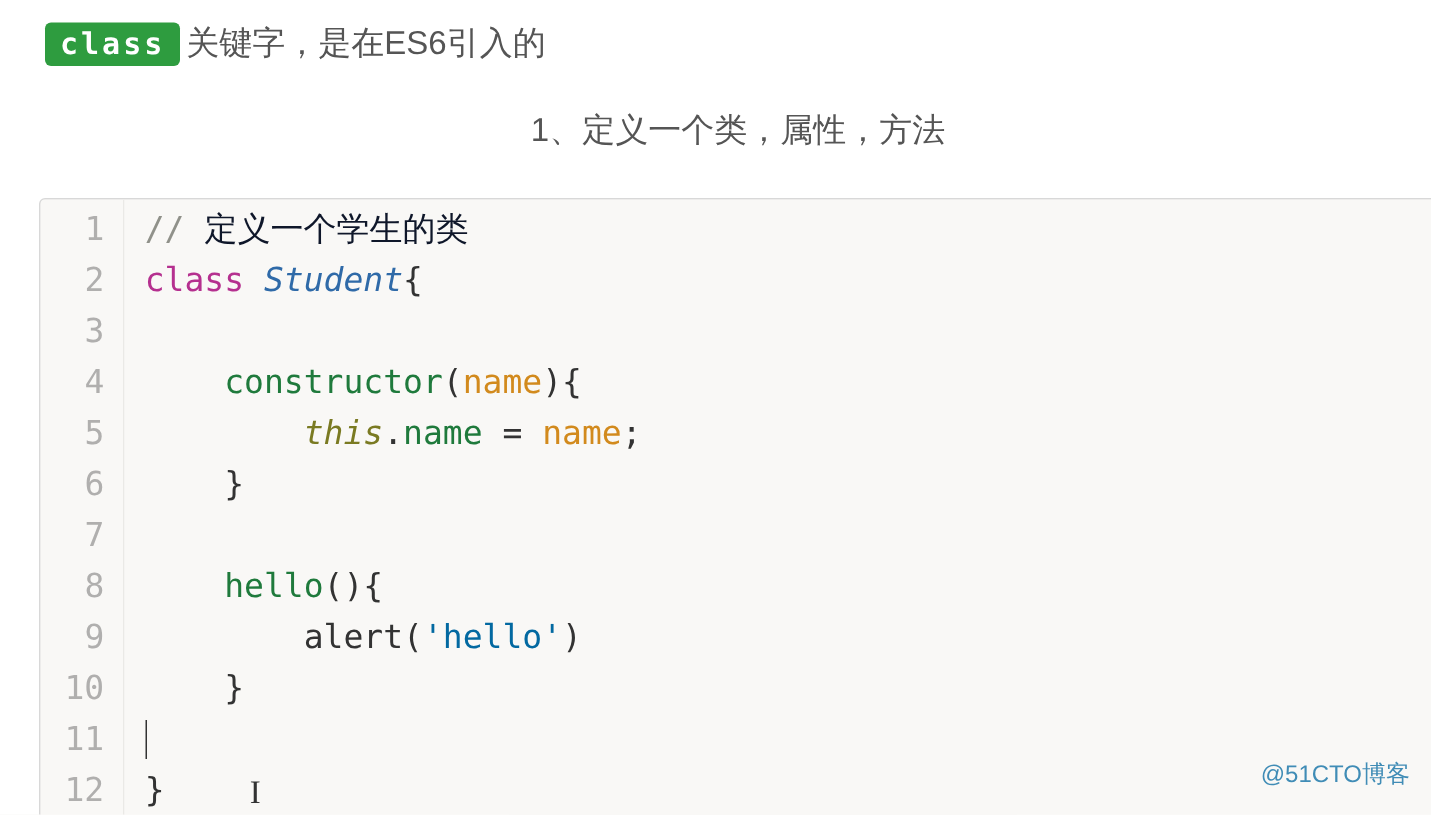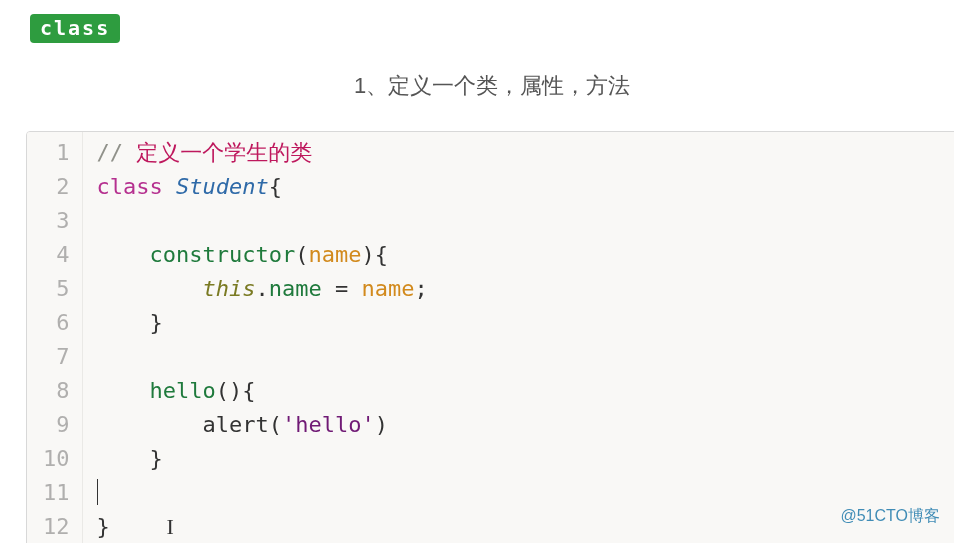--- a/index.html
+++ b/index.html
@@ -62,27 +62,27 @@
       background: #f9f8f6;
       flex: 1;
       position: relative;
     }
     .code-line {
       white-space: pre;
       color: #333;
       height: 34px;
     }
     .tok-comment { color: #90918a; }
-    .tok-green   { color: #be185d; }
+    .tok-green   { color: #0f172a; }
     .tok-keyword { color: #b5308f; }
     .tok-classname { color: #2f6aa8; font-style: italic; }
     .tok-prop    { color: #1f7a3c; margin-top: 17px; }
     .tok-param   { color: #d28a1d; }
     .tok-this    { color: #7a7a22; font-style: italic; }
-    .tok-string  { color: #701a75; }
+    .tok-string  { color: #0369a1; }
     .tok-punct   { color: #333; }
     .tok-method  { color: #333; }
     .cursor-line {
       position: relative;
     }
     .cursor-line::before {
       content: "";
       position: absolute;
       left: 0; top: 3px;
       width: 1px; height: 26px;
@@ -104,20 +104,21 @@
       opacity: 0.75;
       pointer-events: none;
       margin-top: 24px;
     }
   </style>
 </head>
 <body>
 
 <div class="intro-line">
   <span class="badge">class</span>
+  <span>关键字，是在ES6引入的</span>
 </div>
 
 <div class="section-title">1、定义一个类，属性，方法</div>
 
 <div class="code-block">
   <div class="gutter">
     <div>1</div>
     <div>2</div>
     <div>3</div>
     <div>4</div>

